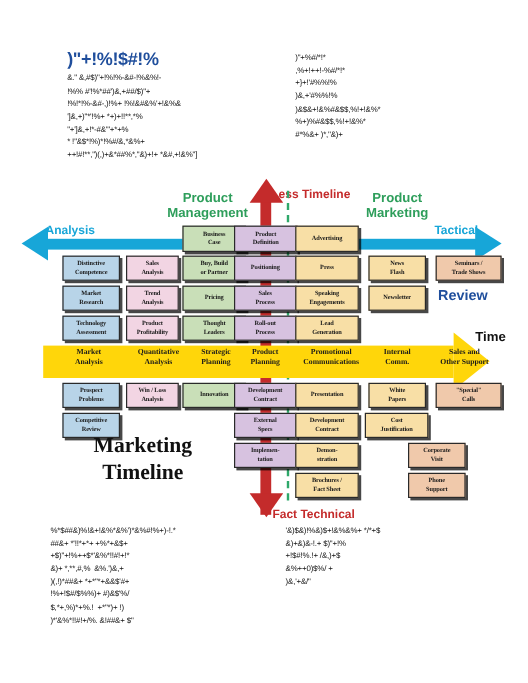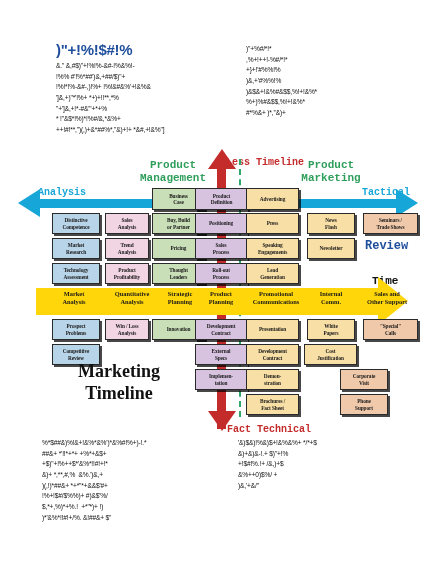--- a/index.html
+++ b/index.html
@@ -22,21 +22,21 @@
     white-space:pre-wrap;word-break:break-word;
   }
   .blk-tl{position:absolute;left:56px;top:42px;width:168px;}
   .blk-tr{position:absolute;left:246px;top:44px;width:180px;}
   .blk-bl{position:absolute;left:42px;top:438px;width:180px;}
   .blk-br{position:absolute;left:238px;top:438px;width:180px;}
 
   
   .diagram{position:absolute;left:0;top:155px;width:440px;height:275px;}
 
-  .lbl{position:absolute;font-family:Liberation Mono, monospace;font-weight:bold;}
+  .lbl{position:absolute;font-family:Liberation Sans, sans-serif;font-weight:bold;}
   .lbl-teal{color:#17a6d8;}
   .lbl-green{color:#2e9e5b;}
   .lbl-red{color:#c42b2b;}
   .lbl-blue{color:#1f4e9c;}
   .lbl-black{color:#111;}
 
   .node{
     position:absolute;box-sizing:border-box;
     border:1px solid #2a2a2a;
     font-family:"Liberation Serif",serif;font-weight:bold;
@@ -174,21 +174,21 @@
 Assessment</div>
     <div class="node c-pink" style="left:105px;top:108px;width:44px;height:21px;white-space:pre-line;">Product
 Profitability</div>
     <div class="node c-green" style="left:152px;top:108px;width:53px;height:21px;white-space:pre-line;">Thought
 Leaders</div>
     <div class="node c-purple" style="left:195px;top:108px;width:52px;height:21px;white-space:pre-line;">Roll-out
 Process</div>
     <div class="node c-yellow" style="left:246px;top:108px;width:53px;height:21px;white-space:pre-line;">Lead
 Generation</div>
 
-    <div class="lbl lbl-black" style="left:372px;top:120px;font-size:11px;">Time</div>
+    <div class="lbl lbl-black" style="left:396px;top:120px;font-size:11px;">Time</div>
 
     <div class="yband"></div>
     <div class="yband-tip"></div>
 
     <div class="tl-cell" style="left:44px;width:60px;white-space:pre-line;">Market
 Analysis</div>
     <div class="tl-cell" style="left:101px;width:62px;white-space:pre-line;">Quantitative
 Analysis</div>
     <div class="tl-cell" style="left:151px;width:58px;white-space:pre-line;">Strategic
 Planning</div>

